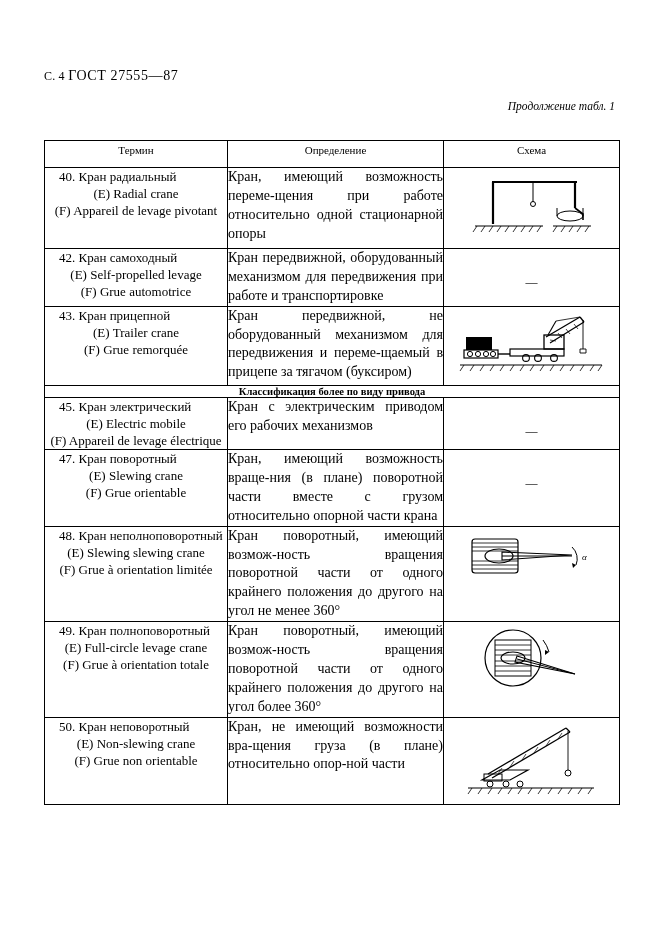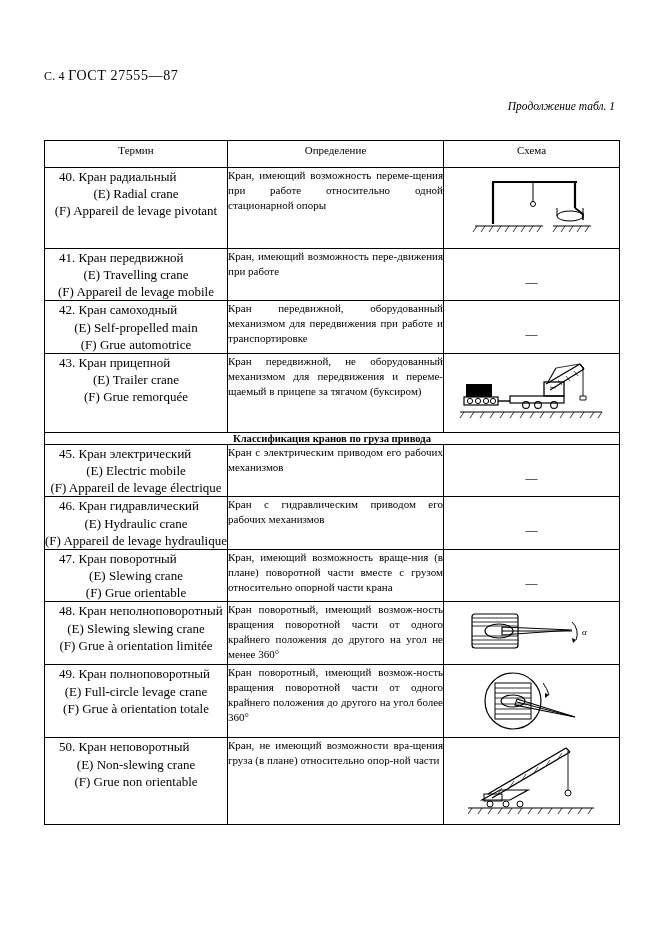--- a/index.html
+++ b/index.html
@@ -67,21 +67,21 @@
   .col-def  { width: 215px; }
   .col-sch  { width: 175px; }
 
   .cell-term {
     padding: 6px 4px 6px 10px;
     font-size: 13px;
     line-height: 1.32;
   }
   .cell-def {
     padding: 6px 8px 6px 8px;
-    font-size: 11px;
+    font-size: 14px;
     line-height: 1.35;
     text-align: justify;
   }
   .cell-sch {
     padding: 0;
     text-align: center;
     position: relative;
   }
   .dash {
     display: block;
@@ -175,36 +175,25 @@
                 <line x1="108" y1="58" x2="104" y2="64"></line>
                 <line x1="116" y1="58" x2="112" y2="64"></line>
                 <line x1="124" y1="58" x2="120" y2="64"></line>
                 <line x1="132" y1="58" x2="128" y2="64"></line>
               </g>
             </svg>
           </div>
         </td>
       </tr>
 
-      <tr>
-        <td class="cell-term">
-          <span class="term-num">41.  Кран передвижной</span>
-          <span class="term-lang">(Е)  Travelling crane</span>
-          <span class="term-lang">(F)  Appareil de levage mobile</span>
-        </td>
-        <td class="cell-def">Кран, имеющий возможность пере-движения при работе</td>
-        <td class="cell-sch">
-          <span class="dash">—</span>
-        </td>
-      </tr>
 
       <tr>
         <td class="cell-term">
           <span class="term-num">42.  Кран самоходный</span>
-          <span class="term-lang">(Е)  Self-propelled main</span>
+          <span class="term-lang">(Е)  Self-propelled levage</span>
           <span class="term-lang">(F)  Grue automotrice</span>
         </td>
         <td class="cell-def">Кран передвижной, оборудованный механизмом для передвижения при работе и транспортировке</td>
         <td class="cell-sch">
           <span class="dash">—</span>
         </td>
       </tr>
 
       <tr>
         <td class="cell-term">
@@ -265,47 +254,36 @@
                 <line x1="132" y1="58" x2="128" y2="64"></line>
                 <line x1="142" y1="58" x2="138" y2="64"></line>
                 <line x1="150" y1="58" x2="146" y2="64"></line>
               </g>
             </svg>
           </div>
         </td>
       </tr>
 
       <tr class="section-row">
-        <td colspan="3">Классификация кранов по груза привода</td>
+        <td colspan="3">Классификация более по виду привода</td>
       </tr>
 
 
       <tr>
         <td class="cell-term">
           <span class="term-num">45.  Кран электрический</span>
           <span class="term-lang">(Е)  Electric mobile</span>
           <span class="term-lang">(F)  Appareil de levage électrique</span>
         </td>
         <td class="cell-def">Кран с электрическим приводом его рабочих механизмов</td>
         <td class="cell-sch">
           <span class="dash">—</span>
         </td>
       </tr>
 
-      <tr>
-        <td class="cell-term">
-          <span class="term-num">46.  Кран гидравлический</span>
-          <span class="term-lang">(Е)  Hydraulic crane</span>
-          <span class="term-lang">(F)  Appareil de levage hydraulique</span>
-        </td>
-        <td class="cell-def">Кран с гидравлическим приводом его рабочих механизмов</td>
-        <td class="cell-sch">
-          <span class="dash">—</span>
-        </td>
-      </tr>
 
 
       <tr>
         <td class="cell-term">
           <span class="term-num">47.  Кран поворотный</span>
           <span class="term-lang">(Е)  Slewing crane</span>
           <span class="term-lang">(F)  Grue orientable</span>
         </td>
         <td class="cell-def">Кран, имеющий возможность враще-ния (в плане) поворотной части вместе с грузом относительно опорной части крана</td>
         <td class="cell-sch">

